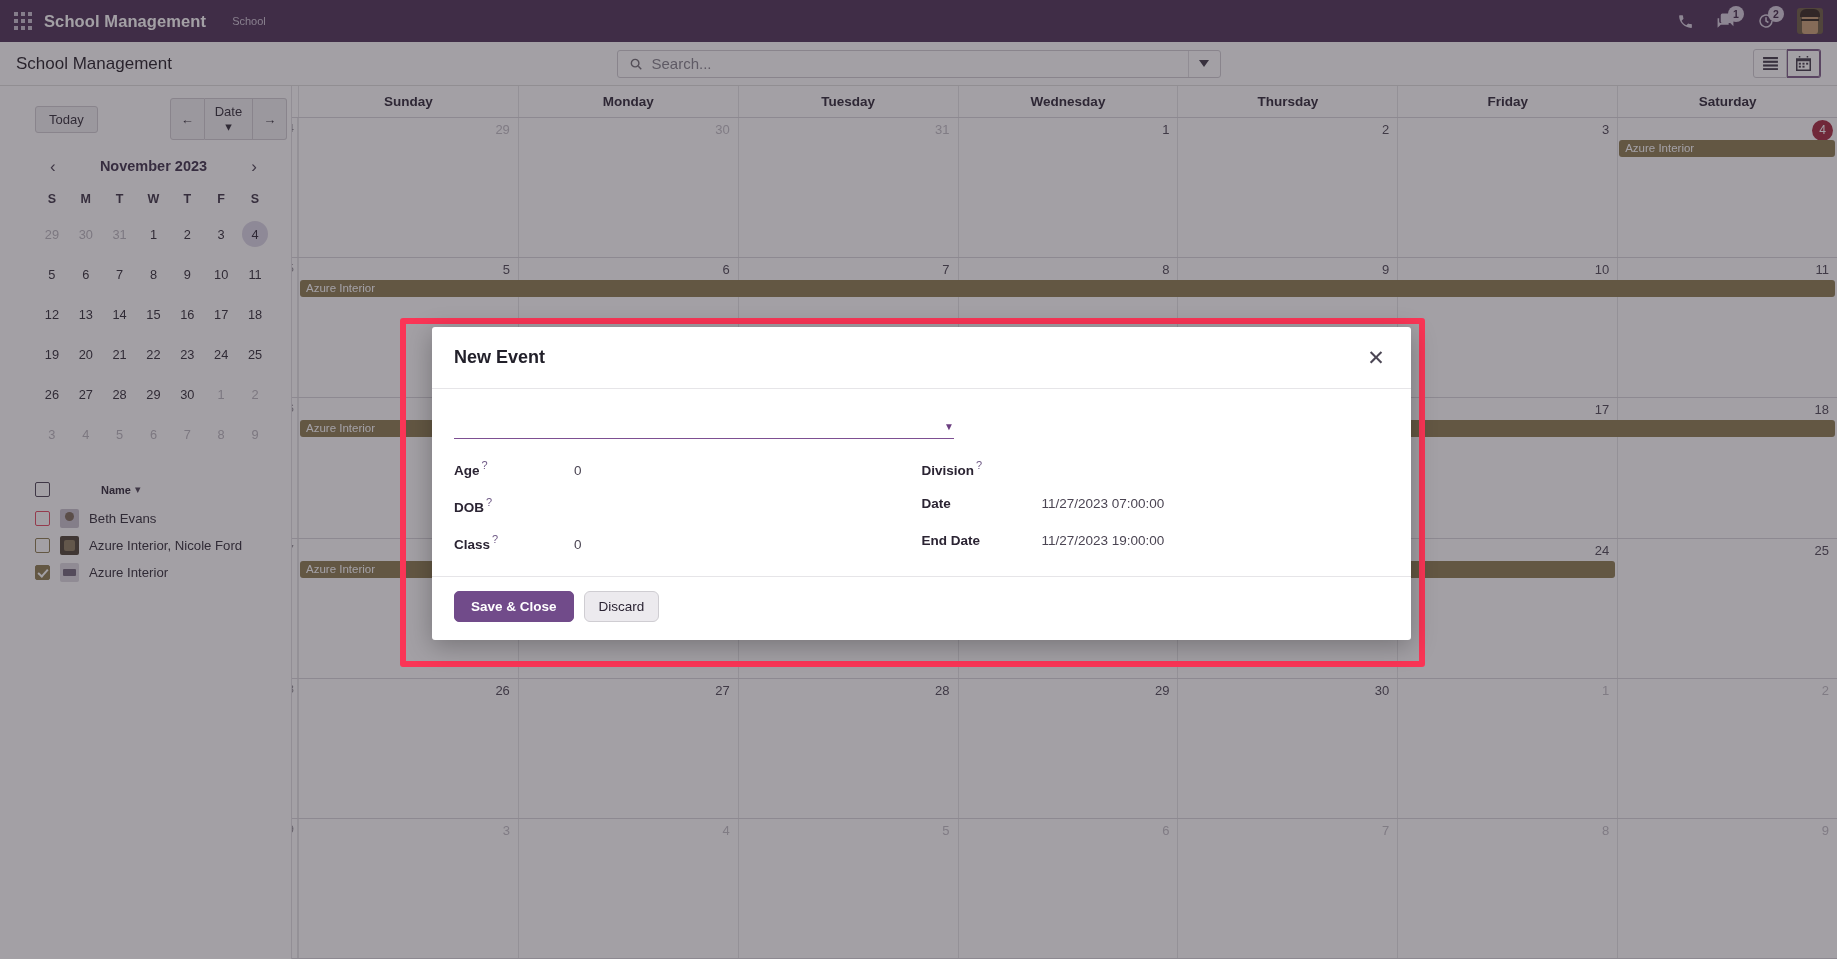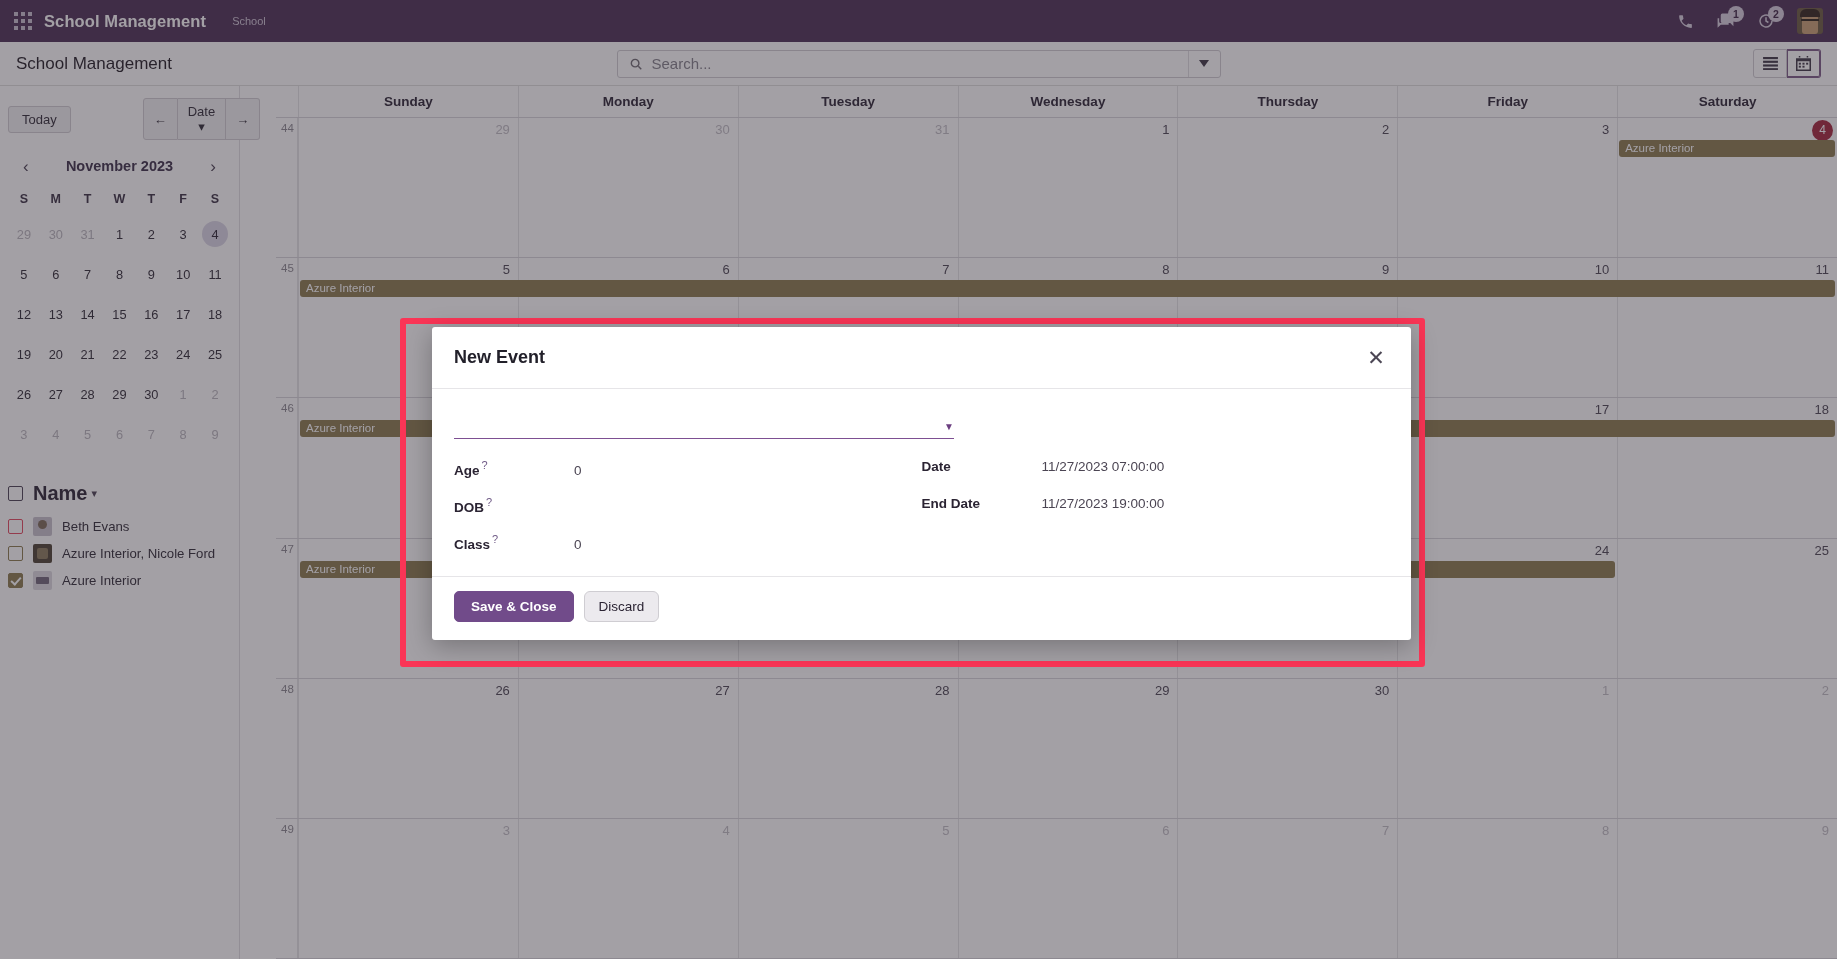--- a/index.html
+++ b/index.html
@@ -70,22 +70,22 @@
     width: 34px; height: 29px; border: 1px solid #cfcdd2; background: #fff;
     display: flex; align-items: center; justify-content: center; cursor: pointer;
     color: #3c3544;
   }
   .viewbtn:first-child { border-radius: 3px 0 0 3px; }
   .viewbtn:last-child { border-radius: 0 3px 3px 0; border-left: 0; }
   .viewbtn.active { border-color: #7a5a86; box-shadow: inset 0 0 0 1px #7a5a86; }
 
   
   .sidebar {
-    position: absolute; top: 86px; left: 0; width: 240px; bottom: 0;
-    background: #ffffff; border-right: 1px solid #e0dfe2; padding: 12px 8px;
+    position: absolute; top: 86px; left: 16px; width: 276px; bottom: 0;
+    background: #ffffff; border-right: 1px solid #e0dfe2; padding: 12px 19px;
     z-index: 3;
   }
   .sb-toprow { display: flex; align-items: center; gap: 0; margin-bottom: 18px; }
   .btn-today {
     background: #f1f0f2; border: 1px solid #cfcdd2; border-radius: 3px;
     font-size: 13px; color: #2f2a35; padding: 5px 13px; cursor: pointer;
     font-family: "Liberation Sans", sans-serif;
   }
   .nav-group { margin-left: 72px; display: flex; }
   .nav-group button {
@@ -116,21 +116,21 @@
   }
   table.minical td.dim { color: #b9b6bd; }
   table.minical td .daycell {
     display: inline-flex; align-items: center; justify-content: center;
     width: 26px; height: 26px; border-radius: 50%;
   }
   table.minical td.today .daycell { background: #d9d5e5; color: #2b2433; font-weight: 400; }
 
   .filters { margin-top: 28px; }
   .filter-head { display: flex; align-items: center; gap: 10px; margin-bottom: 8px; }
-  .filter-head .fh-label { font-size: 20px; font-weight: 700; color: #2b2433; }
+  .filter-head .fh-label { font-size: 11px; font-weight: 700; color: #2b2433; margin-left: 41px; }
   .cbx { width: 15px; height: 15px; border: 1.6px solid #4a4152; border-radius: 2px;
     background: #fff; cursor: pointer; flex: 0 0 auto; display:block; }
   .cbx.red { border-color: #e4485f; }
   .cbx.tan { border-color: #8a7a4e; }
   .cbx.checked { background: #8a7a4e; border-color: #8a7a4e; position: relative; }
   .cbx.checked::after {
     content: ""; position: absolute; left: 4px; top: 1px; width: 4px; height: 8px;
     border: solid #fff; border-width: 0 2px 2px 0; transform: rotate(42deg);
   }
   .filter-row { display: flex; align-items: center; gap: 10px; padding: 4px 0; cursor: pointer; }
@@ -645,20 +645,24 @@
               <span class="flabel">DOB<sup>?</sup></span>
               <span class="fvalue"></span>
             </div>
             <div class="frow">
               <span class="flabel">Class<sup>?</sup></span>
               <span class="fvalue">0</span>
             </div>
           </div>
         <div class="fcol" id="right-fields">
             <div class="frow">
+              <span class="flabel">Division<sup>?</sup></span>
+              <span class="fvalue"></span>
+            </div>
+            <div class="frow">
               <span class="flabel">Date</span>
               <span class="fvalue">11/27/2023 07:00:00</span>
             </div>
             <div class="frow">
               <span class="flabel">End Date</span>
               <span class="fvalue">11/27/2023 19:00:00</span>
             </div>
           </div>
       </div>
     </div>

